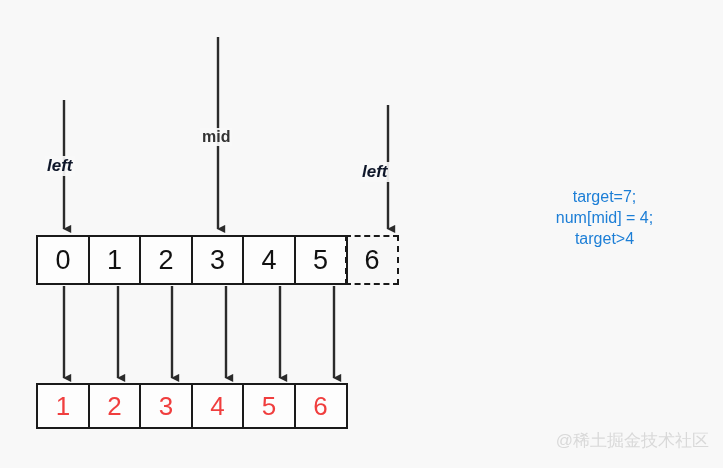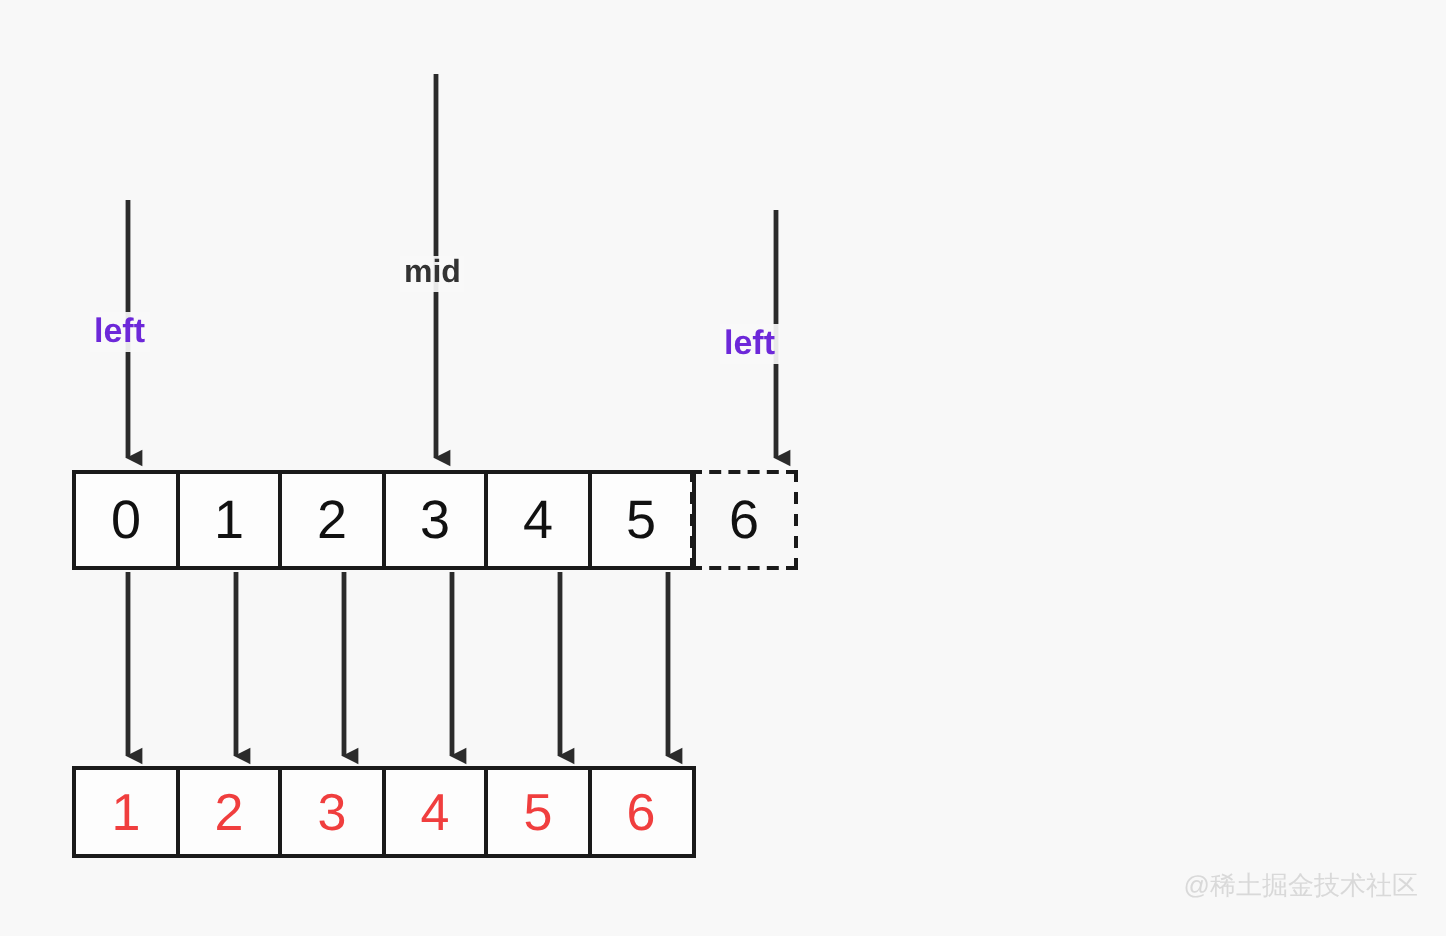--- a/index.html
+++ b/index.html
@@ -64,21 +64,22 @@
   
   .ptr-label {
     position: absolute;
     font-size: 17px;
     font-weight: bold;
     white-space: nowrap;
     background: rgba(248,248,248,0.92);
     padding: 0 2px;
   }
   .ptr-label.red {
-    color: #6d28d9;
+    color: #0f172a;
+    font-style: italic;
   }
   .ptr-label.dark {
     color: #333333;
     font-weight: bold;
     font-size: 16px;
   }
   #label-left  { left: 45px;  top: 156px; }
   #label-mid   { left: 200px; top: 128px; }
   #label-right { left: 360px; top: 162px; }
 
@@ -96,21 +97,21 @@
   #annotation div {
     white-space: nowrap;
   }
 
   
   #watermark {
     position: absolute;
     right: 14px;
     bottom: 16px;
     color: #d9d9d9;
-    font-size: 13px;
+    font-size: 17px;
     white-space: nowrap;
   }
 </style>
 </head>
 <body>
 
 <div id="canvas">
 
   <svg width="723" height="468" style="position:absolute;left:0;top:0;">
     <defs>
@@ -147,16 +148,21 @@
 
   <div class="array" id="bottom-array">
     <div class="cell">1</div>
     <div class="cell">2</div>
     <div class="cell">3</div>
     <div class="cell">4</div>
     <div class="cell">5</div>
     <div class="cell">6</div>
   </div>
 
+  <div id="annotation">
+    <div>target=7;</div>
+    <div>num[mid] = 4;</div>
+    <div>target&gt;4</div>
+  </div>
 
   <div id="watermark">@稀土掘金技术社区</div>
 
 </div>
 
 </body></html>

